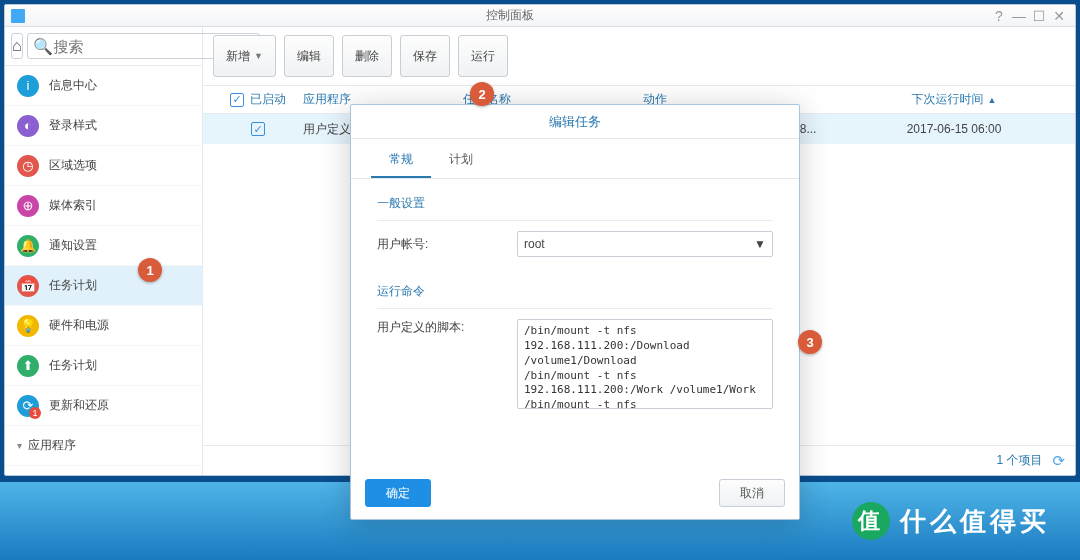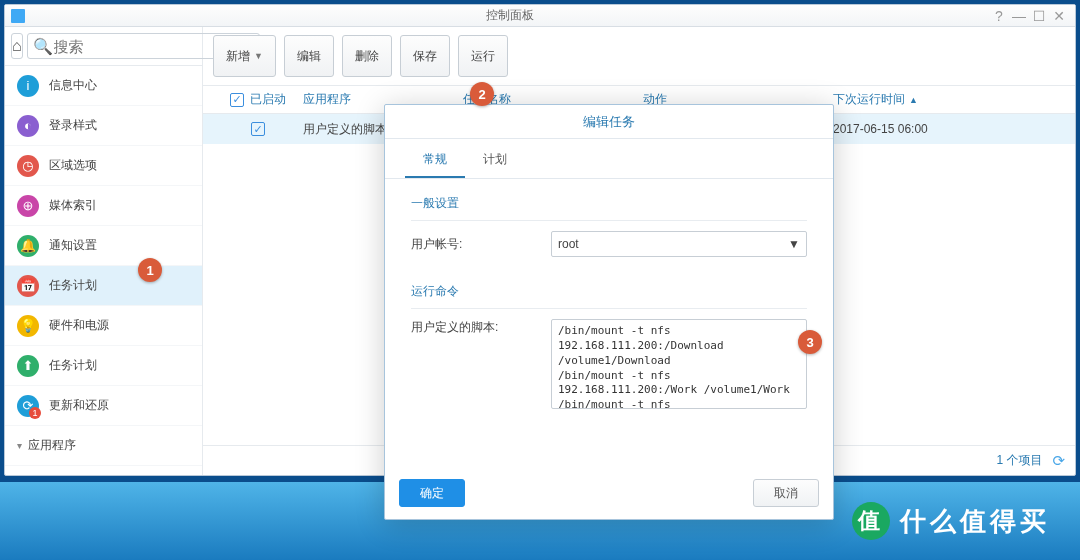--- a/index.html
+++ b/index.html
@@ -22,28 +22,28 @@
 .sb-item .caret { color:#888; margin-right:6px; font-size:10px; }
 .content { flex: 1; display: flex; flex-direction: column; position:relative; }
 .toolbar { padding: 8px 10px; display: flex; gap: 8px; border-bottom: 1px solid #e6eaee; }
 .btn { height: 42px; padding: 0 12px; border: 1px solid #c7ced5; border-radius: 3px; background: linear-gradient(#fdfdfd,#f0f2f4); font-size: 12px; color: #444; cursor: pointer; display:inline-flex; align-items:center; }
 .btn .car { margin-left:4px; font-size:9px; color:#777;}
 .grid-head { display: flex; height: 28px; align-items: center; border-bottom: 1px solid #e6eaee; font-size: 12px; color: #2a7ab0; padding-left: 10px; }
 .col-en { width: 90px; display:flex; align-items:center; justify-content:center; }
 .col-app { width: 160px; }
 .col-name { width: 180px; }
 .col-act { width: 190px; }
-.col-next { flex: 1; text-align: left; }
+.col-next { flex: 1; text-align: center; }
 .sort { font-size:9px; margin-left:4px; }
 .row { display: flex; height: 30px; align-items: center; font-size: 12px; color: #444; background: #e6f4fc; padding-left:10px; }
 .row .col-next{ color:#444; }
 .chk { width:14px; height:14px; border:1px solid #3b8ede; border-radius:2px; display:inline-flex; align-items:center; justify-content:center; color:#3b8ede; font-size:11px; }
 .footer { height: 30px; border-top: 1px solid #e6eaee; display:flex; align-items:center; justify-content:flex-end; padding:0 10px; font-size:12px; color:#2a7ab0; gap:10px;}
 .reload { color:#4aa7e8; cursor:pointer; font-size:15px; }
-.dialog { position: absolute; left: 384px; top: 104px; width: 450px; background: #fff; border: 1px solid #a7c4dc; border-radius: 2px; box-shadow: 0 4px 30px rgba(0,0,0,0.2); z-index:10; }
+.dialog { position: absolute; left: 350px; top: 104px; width: 450px; background: #fff; border: 1px solid #a7c4dc; border-radius: 2px; box-shadow: 0 4px 30px rgba(0,0,0,0.2); z-index:10; }
 .dlg-title { height: 34px; display:flex; align-items:center; justify-content:center; color:#2a7ab0; font-size:13px; border-bottom:1px solid #e2e8ee; }
 .tabs { display:flex; padding: 4px 20px 0; border-bottom:1px solid #e2e8ee; }
 .tab { padding: 8px 18px; font-size:12px; color:#555; cursor:pointer; border-bottom:2px solid transparent;font-family:Liberation Serif, serif; }
 .tab.act { color:#2a7ab0; border-bottom-color:#2a7ab0; }
 .sec { padding: 10px 26px 0; }
 .sec-title { color:#2a7ab0; font-size:12px; padding:6px 0 8px; border-bottom:1px solid #e8ecf0; margin-bottom:10px; }
 .frow { display:flex; align-items:center; margin-bottom:10px; font-size:12px; color:#444; }
 .flabel { width:140px; }
 .finput { flex:1; height:26px; border:1px solid #c7ced5; border-radius:2px; padding:0 6px; font-size:12px; }
 .fselect { flex:1; height:26px; border:1px solid #c7ced5; border-radius:2px; padding:0 6px; font-size:12px; display:flex; align-items:center; justify-content:space-between; cursor:pointer; }

